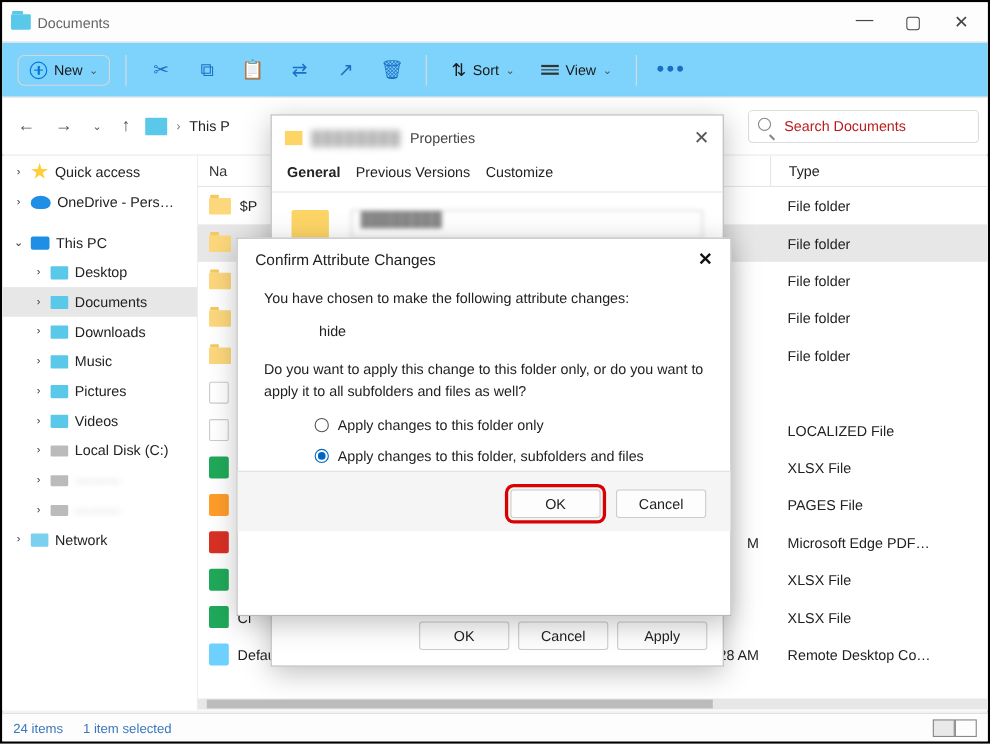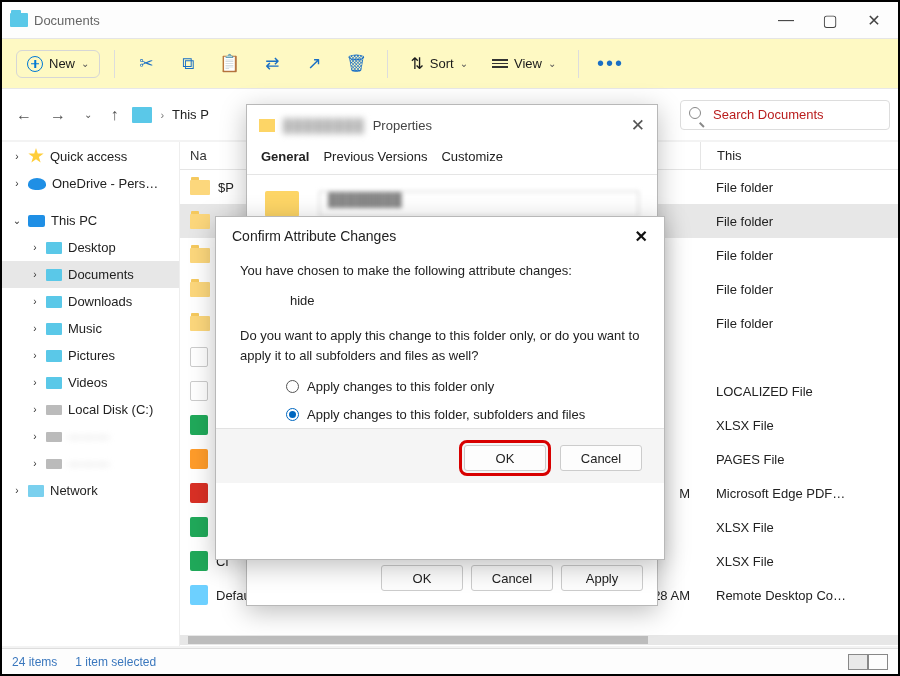--- a/index.html
+++ b/index.html
@@ -7,21 +7,21 @@
 
 
 .titlebar { height: 36px; display: flex; align-items: center; padding: 0 8px; background: #fdfdfd; }
 .titlebar .app-icon { width: 18px; height: 14px; background: #5ac8e8; border-radius: 1px; margin-right: 6px; position: relative; }
 .titlebar .app-icon::after { content:''; position:absolute; top:-3px; left:1px; width:10px; height:3px; background:#5ac8e8; border-radius:1px 1px 0 0; }
 .titlebar .title { color: #666; font-size: 13px; }
 .titlebar .winctrls { margin-left: auto; display: flex; gap: 28px; padding-right: 8px; font-size: 16px; color: #444; }
 .titlebar .winctrls span { width: 16px; text-align: center; }
 
 
-.commandbar { height: 50px; background: #fef9c3; display: flex; align-items: center; gap: 8px; padding: 0 14px; border-top: 1px solid #e5e5e5; }
+.commandbar { height: 50px; background: #7dd3fc; display: flex; align-items: center; gap: 8px; padding: 0 14px; border-top: 1px solid #e5e5e5; }
 .newbtn { display: flex; align-items: center; gap: 6px; border: 1px solid #d6d6d6; border-radius: 6px; padding: 5px 10px; color: #1a1a1a; }
 .plus-icon { display:inline-block; width:16px; height:16px; border:1.5px solid #0078d4; border-radius:50%; position:relative; }
 .plus-icon::before, .plus-icon::after { content:''; position:absolute; background:#0078d4; }
 .plus-icon::before { left:3px; right:3px; top:50%; height:1.5px; transform:translateY(-50%); }
 .plus-icon::after { top:3px; bottom:3px; left:50%; width:1.5px; transform:translateX(-50%); }
 .vdiv { width:1px; height:28px; background:#ddd; margin: 0 6px; }
 .cmd-icon { width: 34px; height: 34px; display:flex; align-items:center; justify-content:center; color:#1a6fc4; font-size:17px; }
 .sort-view { display:flex; align-items:center; gap:6px; padding: 0 8px; color:#1a1a1a; }
 .arrow-ud::before { content:'⇅'; font-size:16px; }
 .lines { display:inline-block; width:16px; }
@@ -241,21 +241,21 @@
       <div class="item">
         <span class="caret">›</span>
         <span class="ico net"></span>
         <span>Network</span>
       </div>
       <div style="height: 10px;"></div>
     </div>
   <div class="content">
     <div class="content-header">
       <div class="col-name">Na</div>
-      <div class="col-type">This</div>
+      <div class="col-type">Type</div>
     </div>
     <div class="rows" id="rows">
         <div class="file-row">
           <div class="fname">
             <span class="fld"></span>
             <span>$P</span>
           </div>
           <div class="ftype">File folder</div>
         </div>
         <div class="file-row sel">

